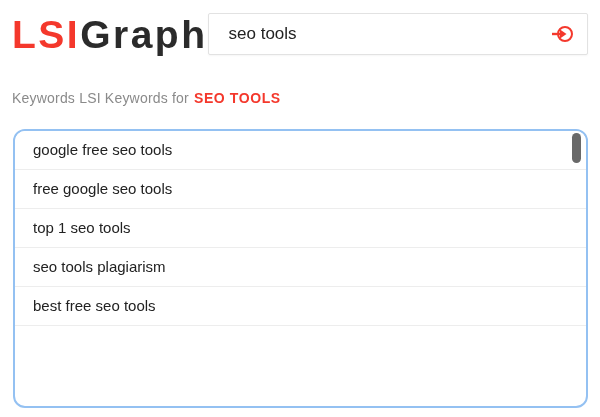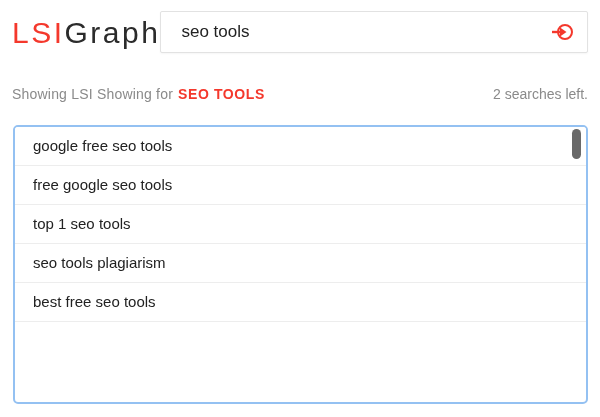--- a/index.html
+++ b/index.html
@@ -11,22 +11,22 @@
   }
   .page { width: 600px; height: 417px; position: relative; background: #fff; }
 
   
   .header {
     display: flex;
     align-items: center;
     padding: 11px 12px 0 12px;
   }
   .logo {
-    font-size: 30px;
-    font-weight: 400;
+    font-size: 39px;
+    font-weight: 700;
     letter-spacing: 2.5px;
     white-space: nowrap;
     margin-top: 2px;
     cursor: default;
   }
   .logo .lsi { color: #f4382c; }
   .logo .graph { color: #2b2b2b; }
 
   .search-box {
     margin-left: auto;
@@ -78,21 +78,21 @@
     letter-spacing: 0.6px;
   }
   .searches-left { margin-left: auto; color: #8a8a8a; }
 
   
   .keyword-list {
     position: relative;
     margin: 23px 12px 0 13px;
     height: 279px;
     border: 2px solid #94c1f2;
-    border-radius: 5px;
+    border-radius: 12px;
     background: #fff;
     overflow: hidden;
   }
   .keyword-row {
     height: 39px;
     line-height: 38px;
     padding-left: 18px;
     font-size: 15px;
     color: #222;
     border-bottom: 1px solid #ededed;
@@ -127,23 +127,22 @@
             <circle cx="15" cy="12" r="7" stroke="#f4382c" stroke-width="2" fill="none"></circle>
             <line x1="2" y1="12" x2="12" y2="12" stroke="#f4382c" stroke-width="2.4"></line>
             <polygon points="10,7.5 16.5,12 10,16.5" fill="#f4382c"></polygon>
           </svg>
         </span>
       </button>
     </div>
   </div>
 
   <div class="status-row">
-    <span class="status-prefix">Showing LSI Showing for</span>
+    <span class="status-prefix">Keywords LSI Keywords for</span>
     <span class="status-keyword">SEO TOOLS</span>
-    <span class="searches-left">2 searches left.</span>
   </div>
 
   <div class="keyword-list">
     <div class="keyword-row">google free seo tools</div>
     <div class="keyword-row">free google seo tools</div>
     <div class="keyword-row">top 1 seo tools</div>
     <div class="keyword-row">seo tools plagiarism</div>
     <div class="keyword-row">best free seo tools</div>
     <div class="scrollbar-thumb"></div>
   </div>

